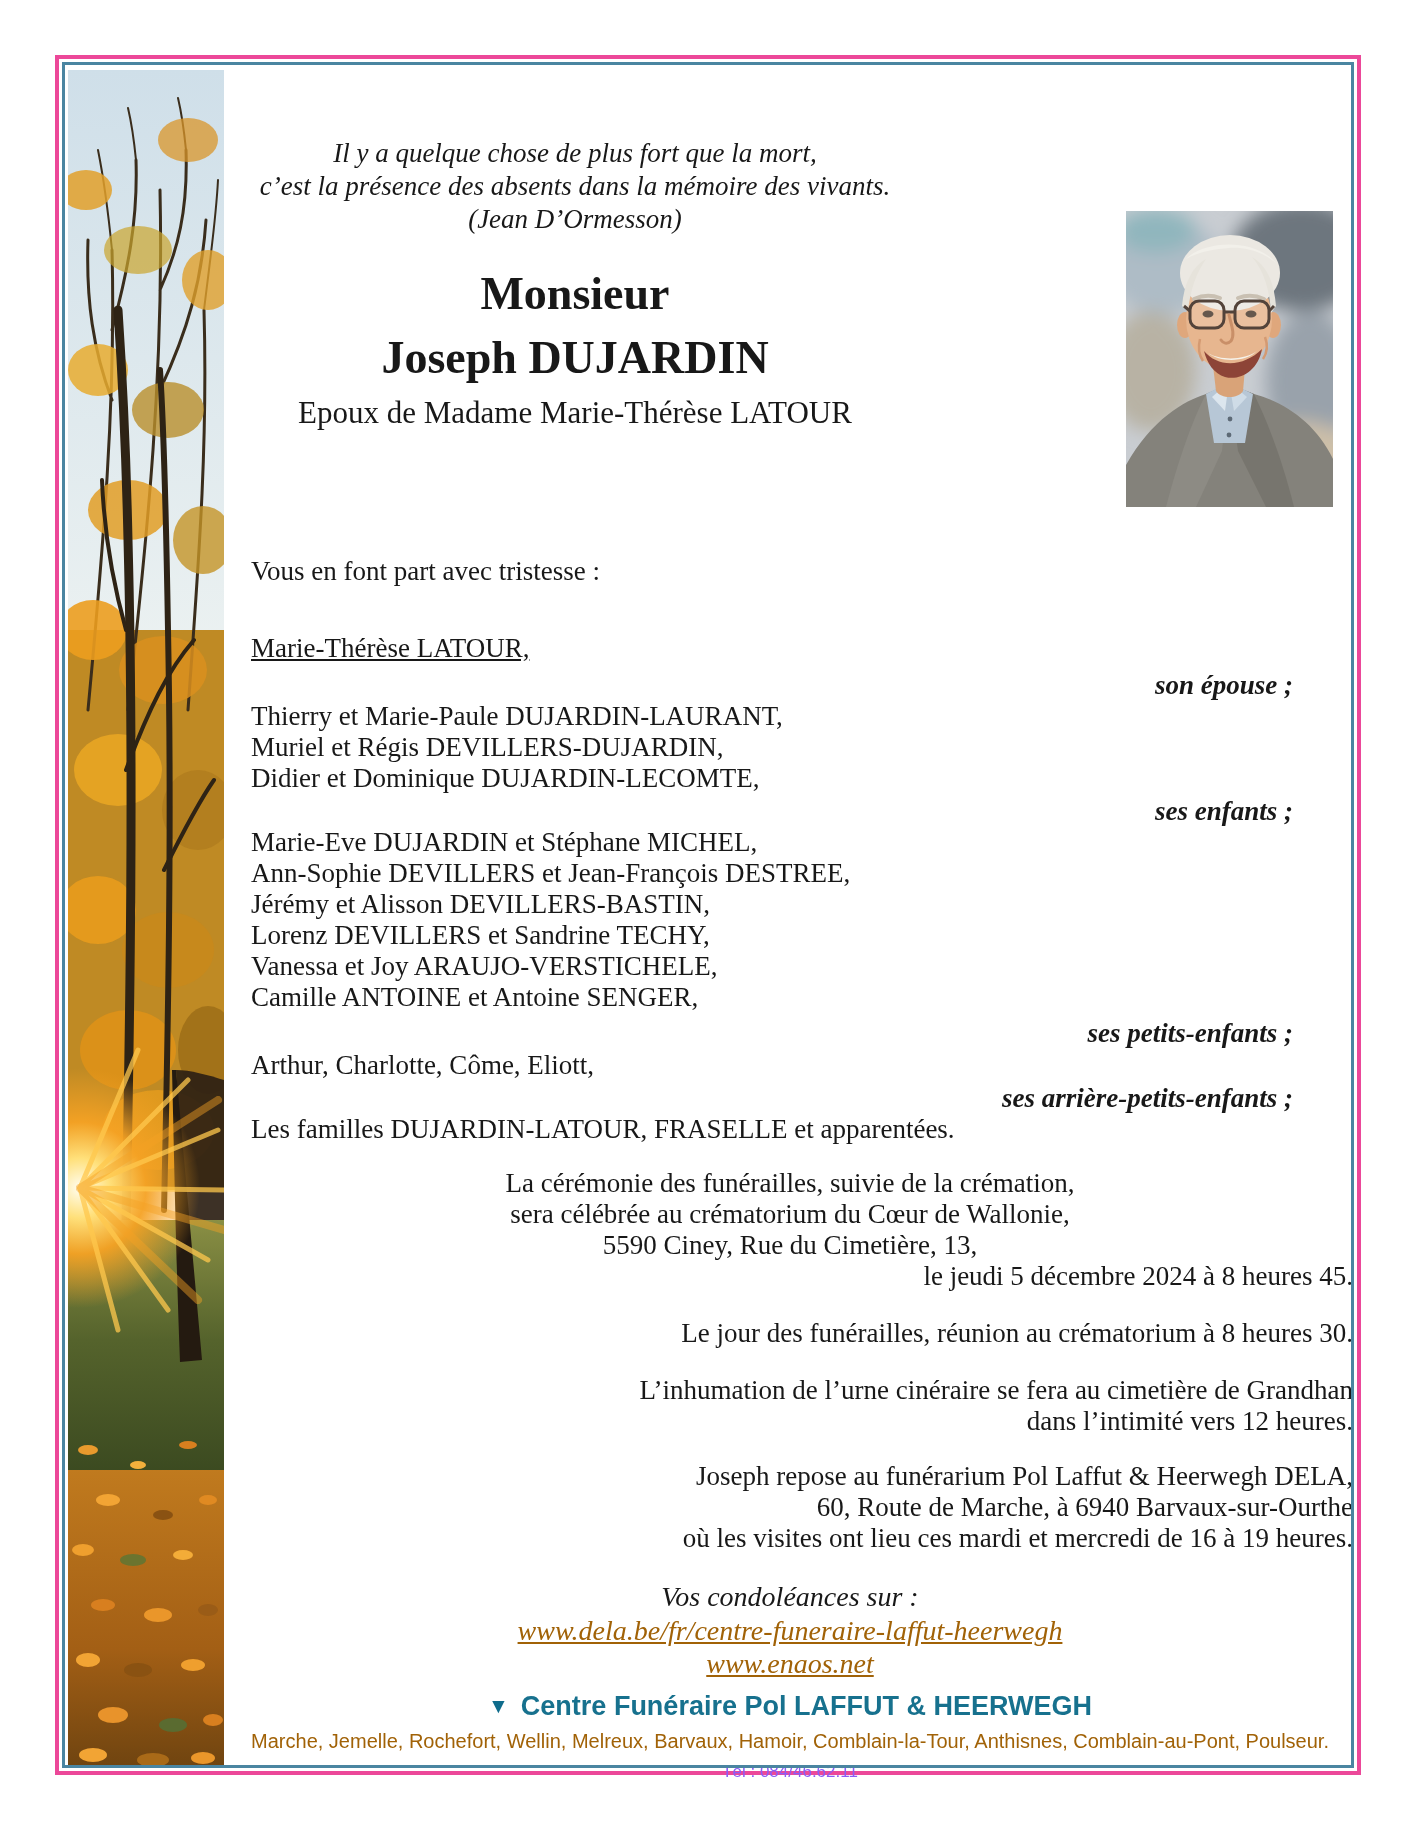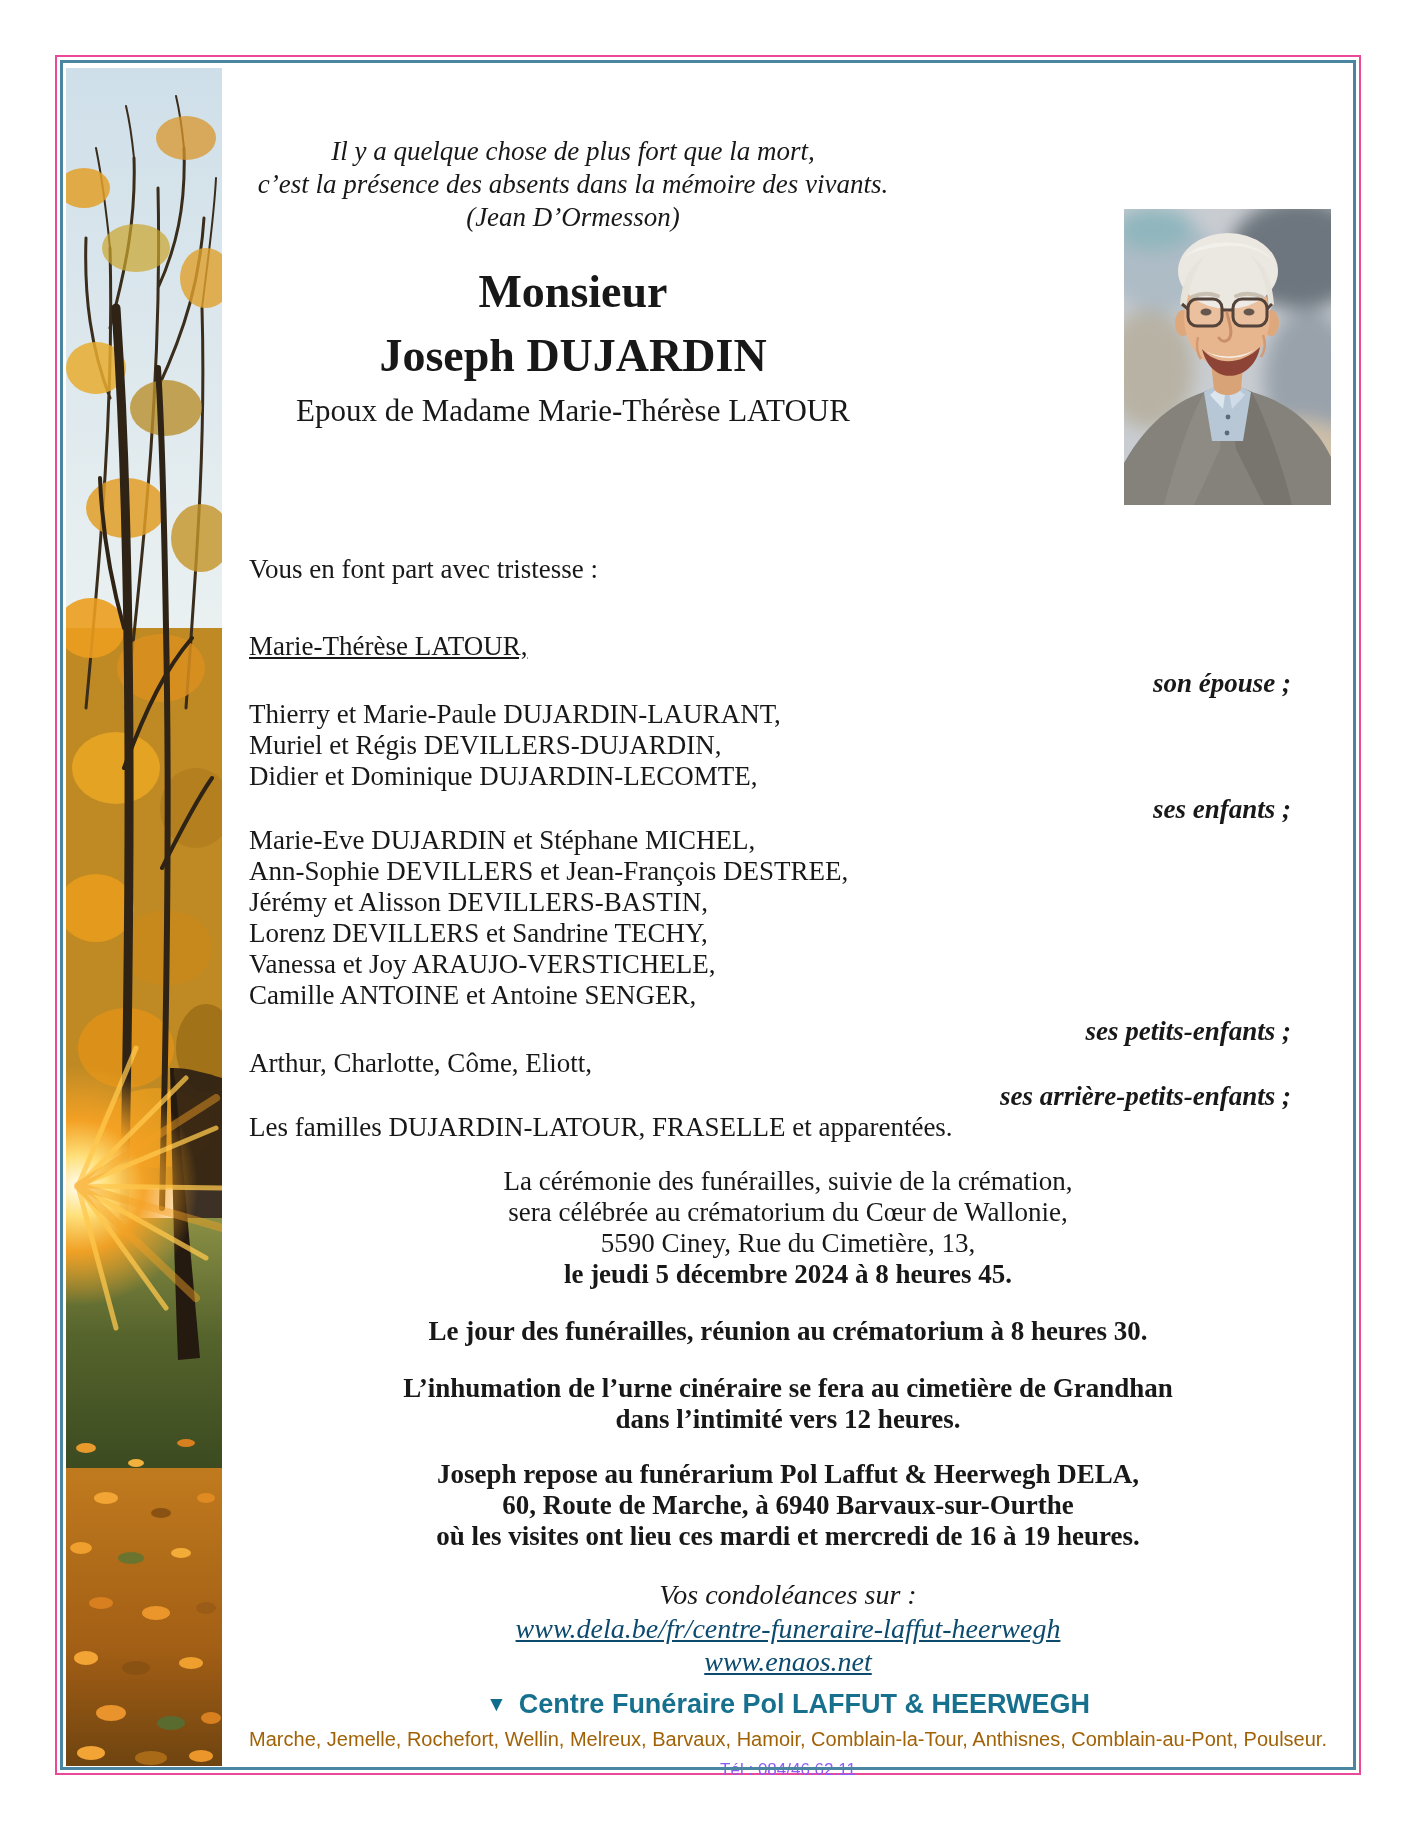--- a/index.html
+++ b/index.html
@@ -2,21 +2,21 @@
 <html><head>
 <meta charset="utf-8">
 <style>
   html,body { margin:0; padding:0; background:#ffffff; }
   .page {
     position:relative; width:1416px; height:1833px; background:#ffffff;
     font-family:"Liberation Serif", serif; color:#181818; overflow:hidden;
   }
   .frame {
     position:absolute; left:55px; top:55px; width:1306px; height:1720px;
-    border:2px solid #ec4899; box-sizing:border-box;
+    border:4px solid #ec4899; box-sizing:border-box;
   }
   .frame::after {
     content:""; position:absolute; inset:3px; border:3px solid #4a85a1; pointer-events:none;
   }
   .photo-strip {
     position:absolute; left:9px; top:11px; width:156px; height:1698px; overflow:hidden;
   }
   .photo-strip svg { display:block; width:156px; height:1698px; }
   .content {
     position:absolute; left:168px; top:0; width:1126px; height:1716px;
@@ -41,26 +41,26 @@
   }
   .announce { margin-top:49px; }
   .m-spouse { margin-top:46px;text-decoration:underline; }
   .m-role-spouse { margin-top:6px; }
   .m-role-children { margin-top:2px; }
   .m-role-grand { margin-top:5px; }
   .m-great { margin-top:1px; }
   .m-role-great { margin-top:2px; }
   .c { text-align:center; }
   .ceremony { margin-top:23px; line-height:31px; }
-  .bold { font-weight:bold; }
+  .bold { font-weight:normal;text-align:right; }
   .reunion { margin-top:26px; line-height:31px; }
   .inhumation { margin-top:26px; line-height:31px; }
   .repose { margin-top:24px; line-height:31px; }
   .condo-label { margin-top:27px; font-style:italic; font-size:28px; line-height:32px; }
-  .condo-link { display:block; font-style:italic; font-size:28px; line-height:33px; color:#0c4a6e; text-decoration:underline; }
+  .condo-link { display:block; font-style:italic; font-size:28px; line-height:33px; color:#a16207; text-decoration:underline; }
   .link1 { margin-top:1px; }
   .brand-line {
     margin-top:11px; font-family:"Liberation Sans", sans-serif; font-weight:bold;
     font-size:27px; line-height:30px; color:#17718e; text-align:center;
   }
   .brand-line .tri { color:#0f6c8c; font-size:21px; vertical-align:2px; margin-right:12px; }
   .cities-line {
     margin-top:8px; font-family:"Liberation Sans", sans-serif; font-size:20px;
     line-height:24px; color:#a16207; text-align:center;
   }

